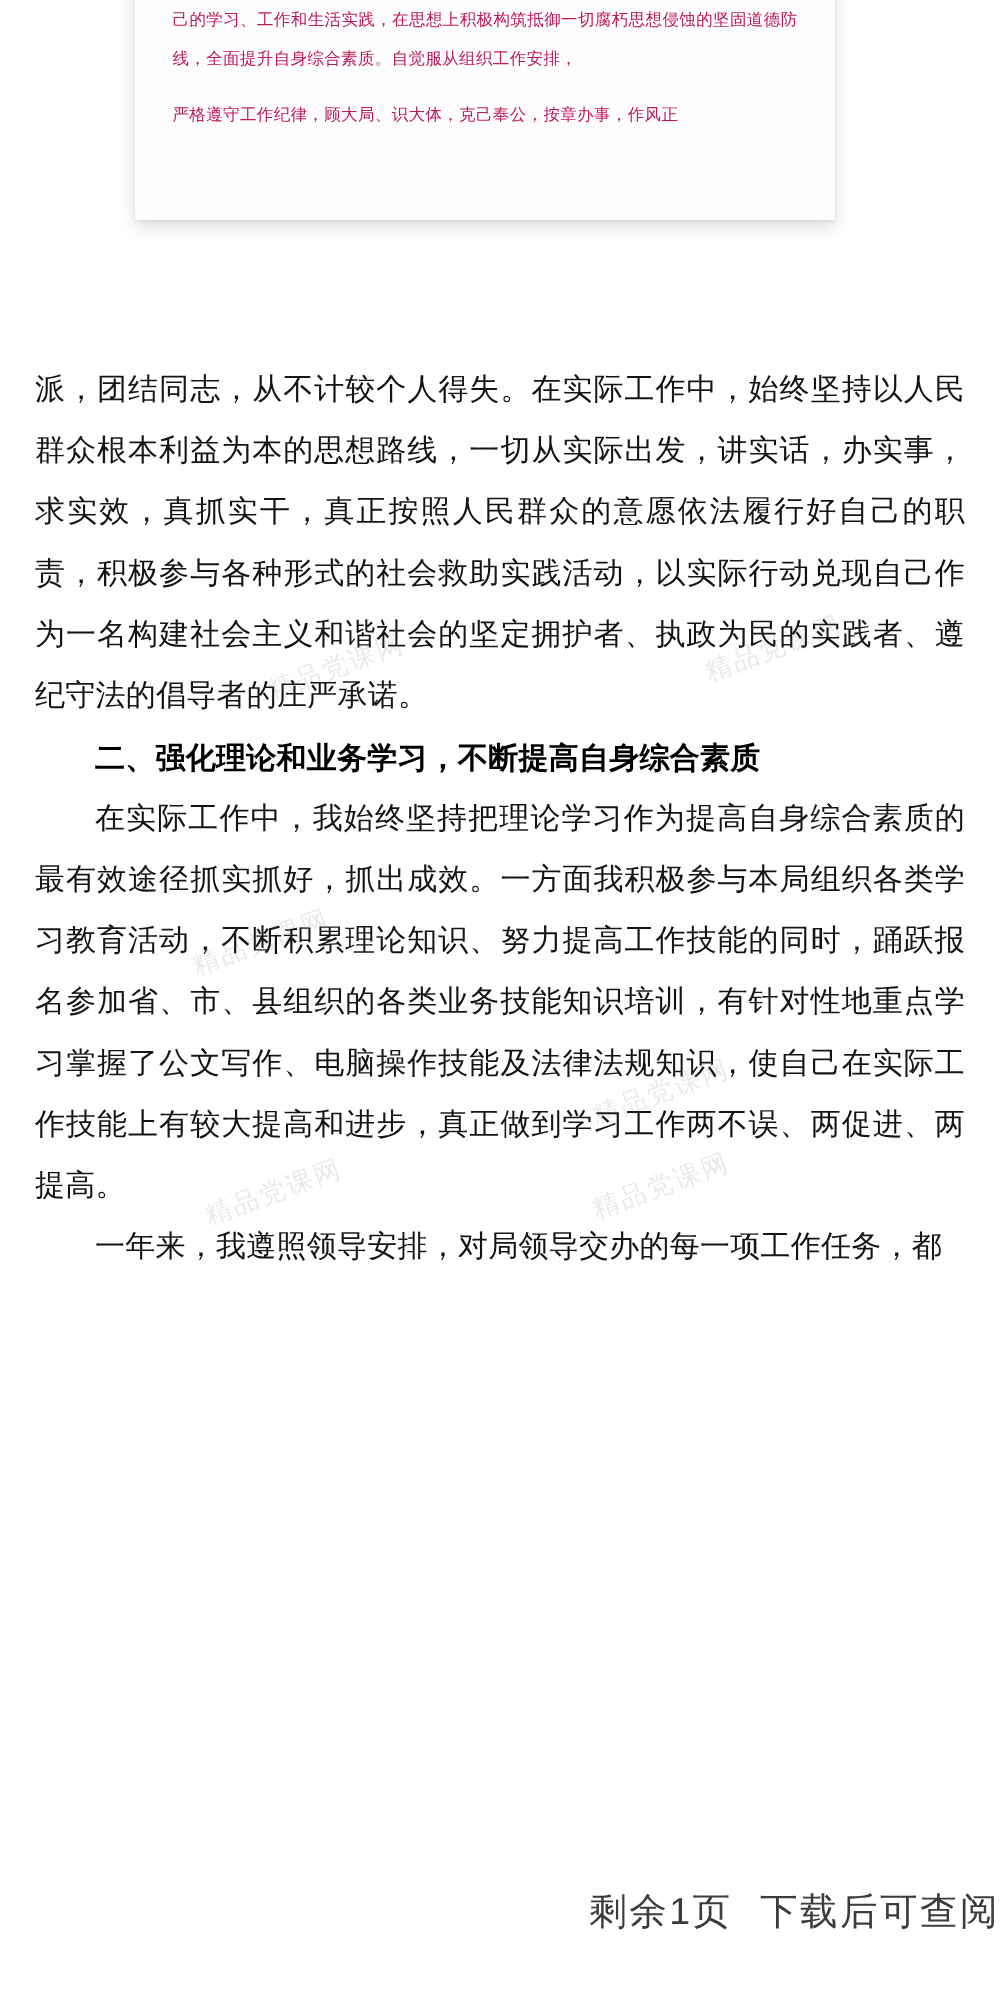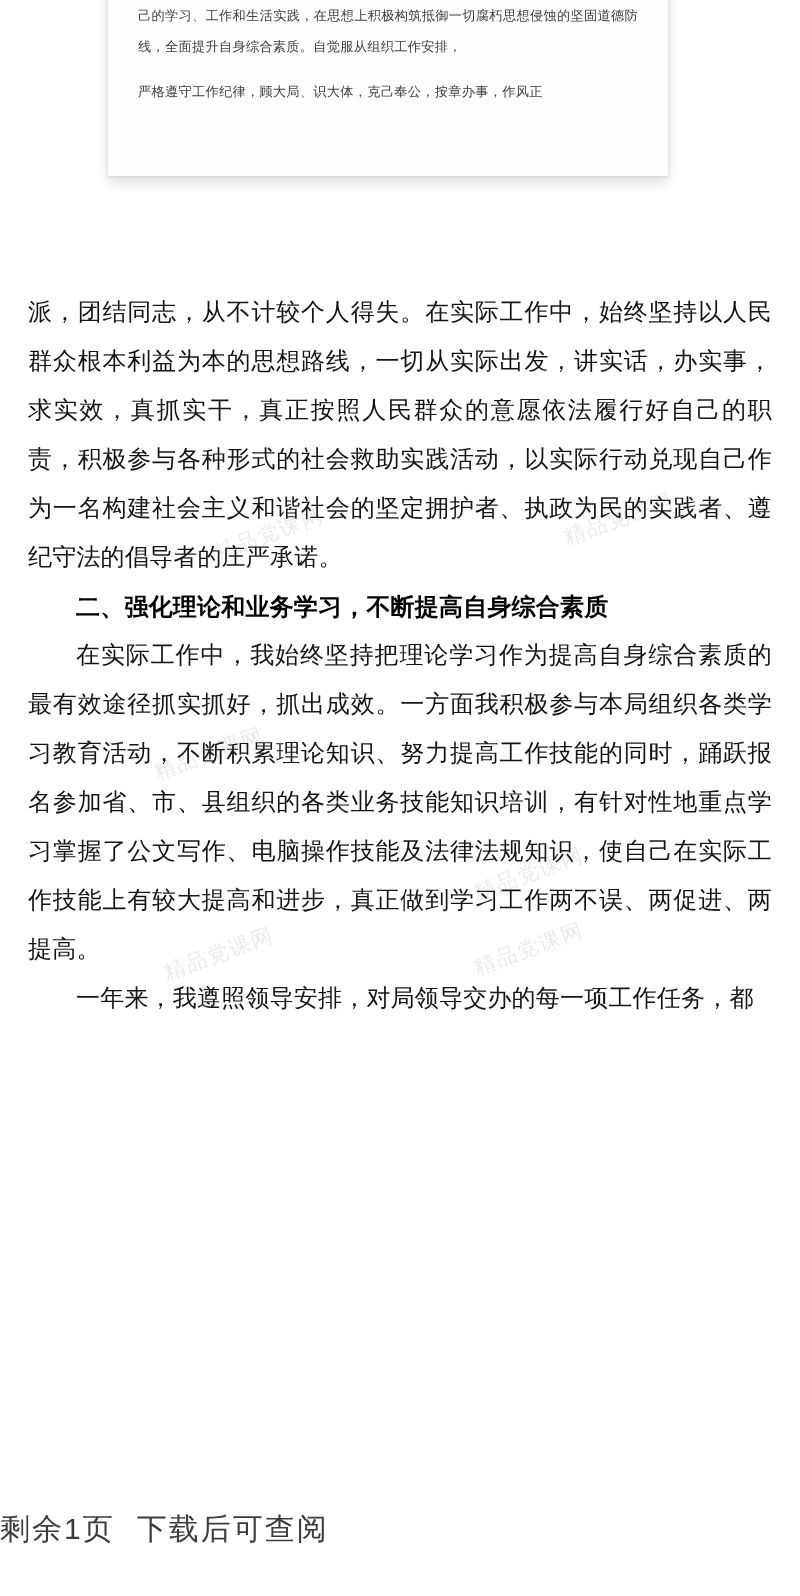--- a/index.html
+++ b/index.html
@@ -27,21 +27,21 @@
     box-shadow: 0 6px 14px rgba(0,0,0,0.13), 0 1px 3px rgba(0,0,0,0.10);
     box-sizing: border-box;
     padding: 96px 30px 0 30px;
     overflow: hidden;
   }
   .preview-card p {
     margin: 0 0 14px 0;
     font-size: 13.2px;
     line-height: 31px;
     letter-spacing: 0.3px;
-    color: #404040;
+    color: #be185d;
     text-align: justify;
     text-justify: inter-ideograph;
     font-family: "Liberation Sans", "DejaVu Sans", sans-serif;
   }
 
   
   .doc-body {
     position: absolute;
     left: 0;
     top: 288px;
@@ -92,21 +92,21 @@
   .wm-4 { left: 470px;  top: 880px; }
   .wm-5 { left: 160px;  top: 960px; }
   .wm-6 { left: 470px;  top: 955px; }
 
   
   .footer {
     position: absolute;
     left: 0;
     bottom: 46px;
     width: 800px;
-    text-align: left;
+    text-align: right;
   }
   .footer-text {
     display: inline-block;
     font-size: 30px;
     letter-spacing: 2px;
     color: #3c3c3c;
     font-family: "Liberation Sans", "DejaVu Sans", sans-serif;
   }
   .footer-text .gap { display: inline-block; width: 22px; }
 </style>

